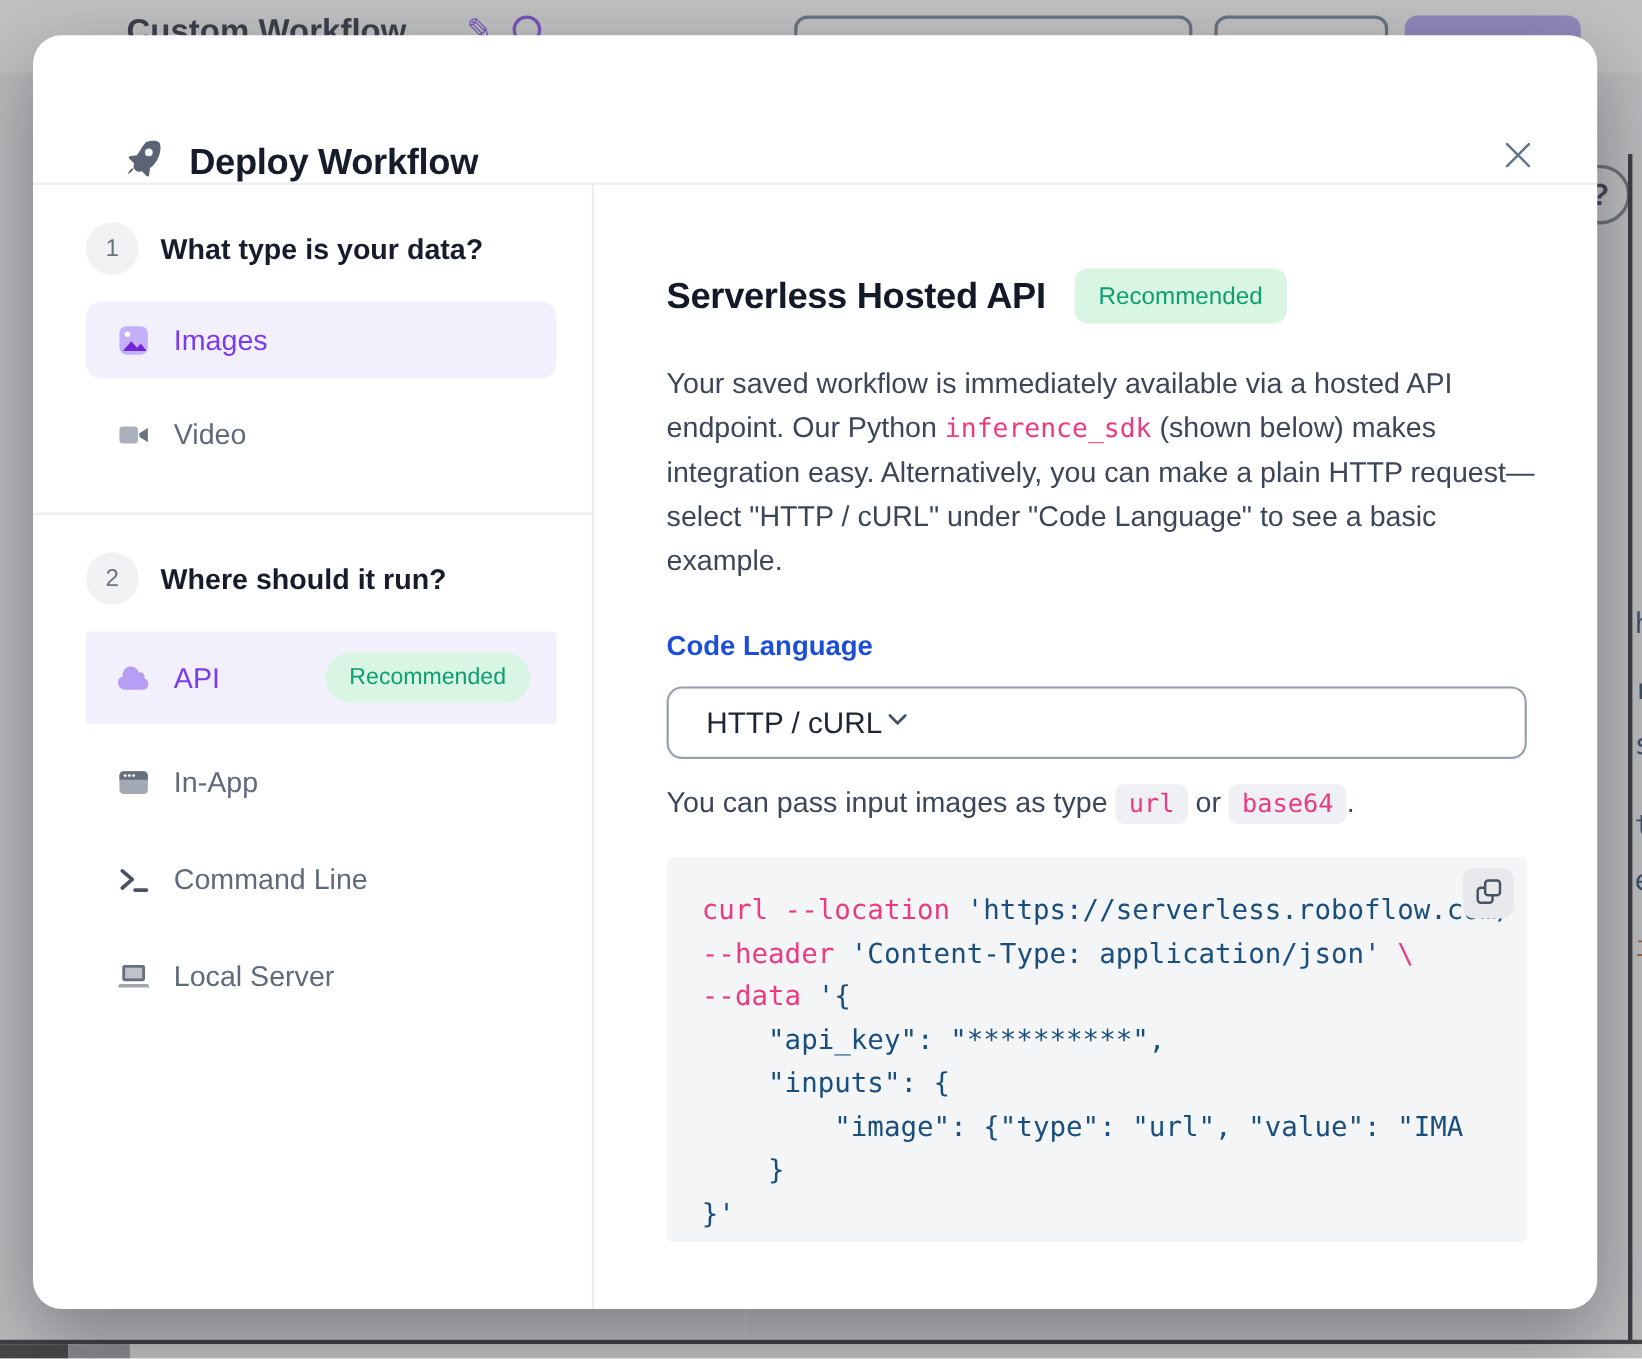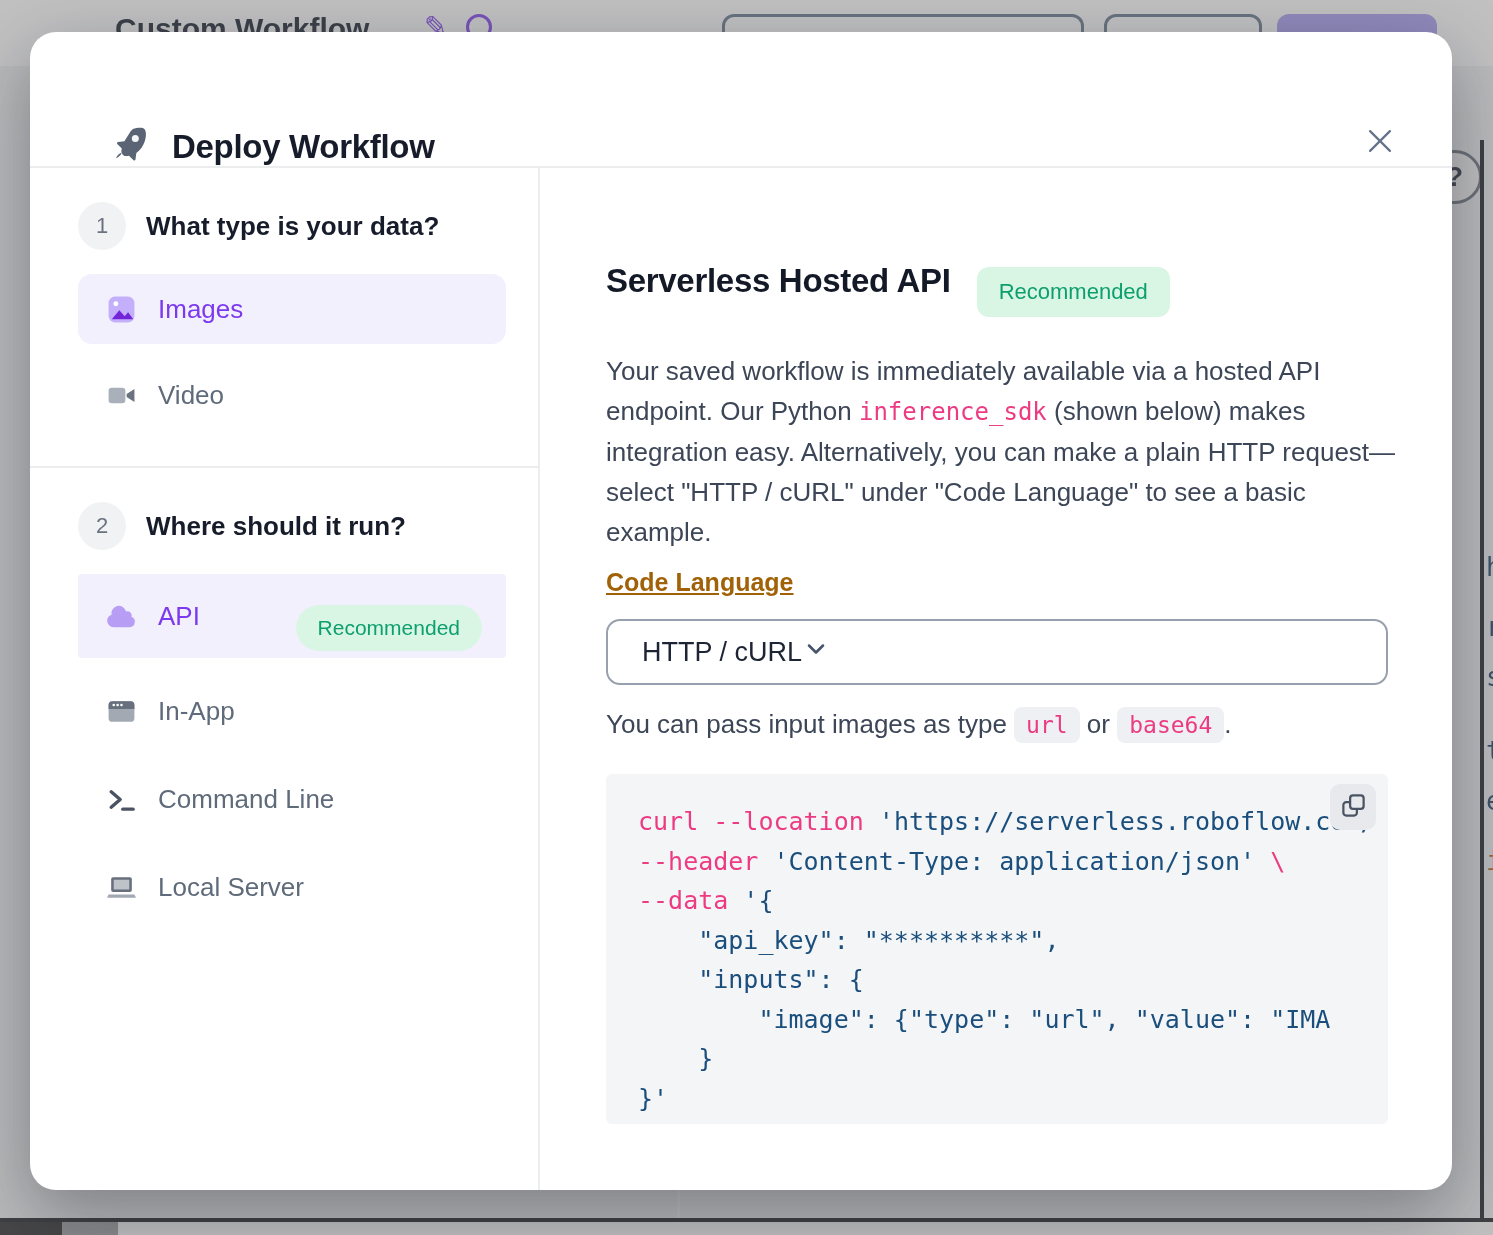--- a/index.html
+++ b/index.html
@@ -41,31 +41,31 @@
   .step-num { width:48px; height:48px; border-radius:50%; background:#F1F2F4; color:#6C7380; font-size:22px; display:flex; align-items:center; justify-content:center; flex:0 0 48px; }
   .step-q { font-size:26px; font-weight:700; color:#171C2B; }
   .opts { display:flex; flex-direction:column; }
   .opts.gap1 > .opt + .opt { margin-top:16px; }
   .opts.gap2 > .opt + .opt { margin-top:18px; }
   .opt { display:flex; align-items:center; gap:20px; padding:0 24px 0 26px; height:70px; border-radius:14px; font-size:26px; color:#5F6B7A; cursor:pointer; }
   .opt.tall { height:84px; border-radius:4px; }
   .opt.selected { background:var(--accent_soft); }
   .opt.selected .opt-label { color:var(--accent); font-weight:500; }
   .opt-icon { display:flex; width:34px; justify-content:center; flex:0 0 34px; }
-  .badge { background:var(--badge_bg); color:var(--badge_text); font-size:21px; font-weight:500; padding:11px 22px; border-radius:999px; white-space:nowrap;margin-top:23px; }
+  .badge { background:var(--badge_bg); color:var(--badge_text); font-size:21px; font-weight:500; padding:11px 22px; border-radius:999px; white-space:nowrap; }
   .opt .badge { margin-left:auto; }
   .side-div { height:2px; background:#EBEDEF; margin:36px -32px 34px -48px; }
 
   .content { flex:1; padding:76px 0 0 66px; position:relative; min-width:0; }
   .c-title-row { display:flex; align-items:center; gap:26px; }
   .c-title { font-size:33px; font-weight:700; color:#131927; letter-spacing:-.3px; }
   .c-badge { border-radius:12px; font-size:22px; padding:12px 22px; }
   .desc { margin-top:34px; width:795px; font-size:26px; line-height:40px; color:#3C4657; }
   .desc code { font-family:"DejaVu Sans Mono", monospace; font-size:24px; color:var(--code_pink); }
-  .field-label { margin-top:16px; font-size:25px; font-weight:600; color:#a16207;text-decoration:underline; }
+  .field-label { margin-top:44px; font-size:25px; font-weight:600; color:#1d4ed8; }
   .dropdown { margin-top:22px; width:782px; height:66px; border:2px solid #97A0AC; border-radius:14px; display:flex; align-items:center; padding:0 28px 0 34px; font-size:27px; color:#1D2433; cursor:pointer; background:#fff; }
   .note { margin-top:24px; font-size:26px; color:#3C4657; width:795px; }
   .note code { font-family:"DejaVu Sans Mono", monospace; font-size:23px; color:var(--code_pink); background:#EEF0F3; border-radius:8px; padding:5px 12px; }
   .codeblock { margin-top:34px; width:782px; height:350px; background:var(--code_bg); border-radius:6px; padding:28px 0 0 32px; overflow:hidden; position:relative; font-family:"DejaVu Sans Mono", monospace; font-size:25px; line-height:39.5px; }
   .code-line { white-space:pre; }
   .tok-kw { color:var(--code_pink); }
   .tok-str { color:var(--code_navy); }
   .copy-btn { position:absolute; top:10px; right:12px; width:46px; height:46px; border-radius:10px; background:#E7E9EC; border:none; display:flex; align-items:center; justify-content:center; cursor:pointer; }
 </style>
 </head>

